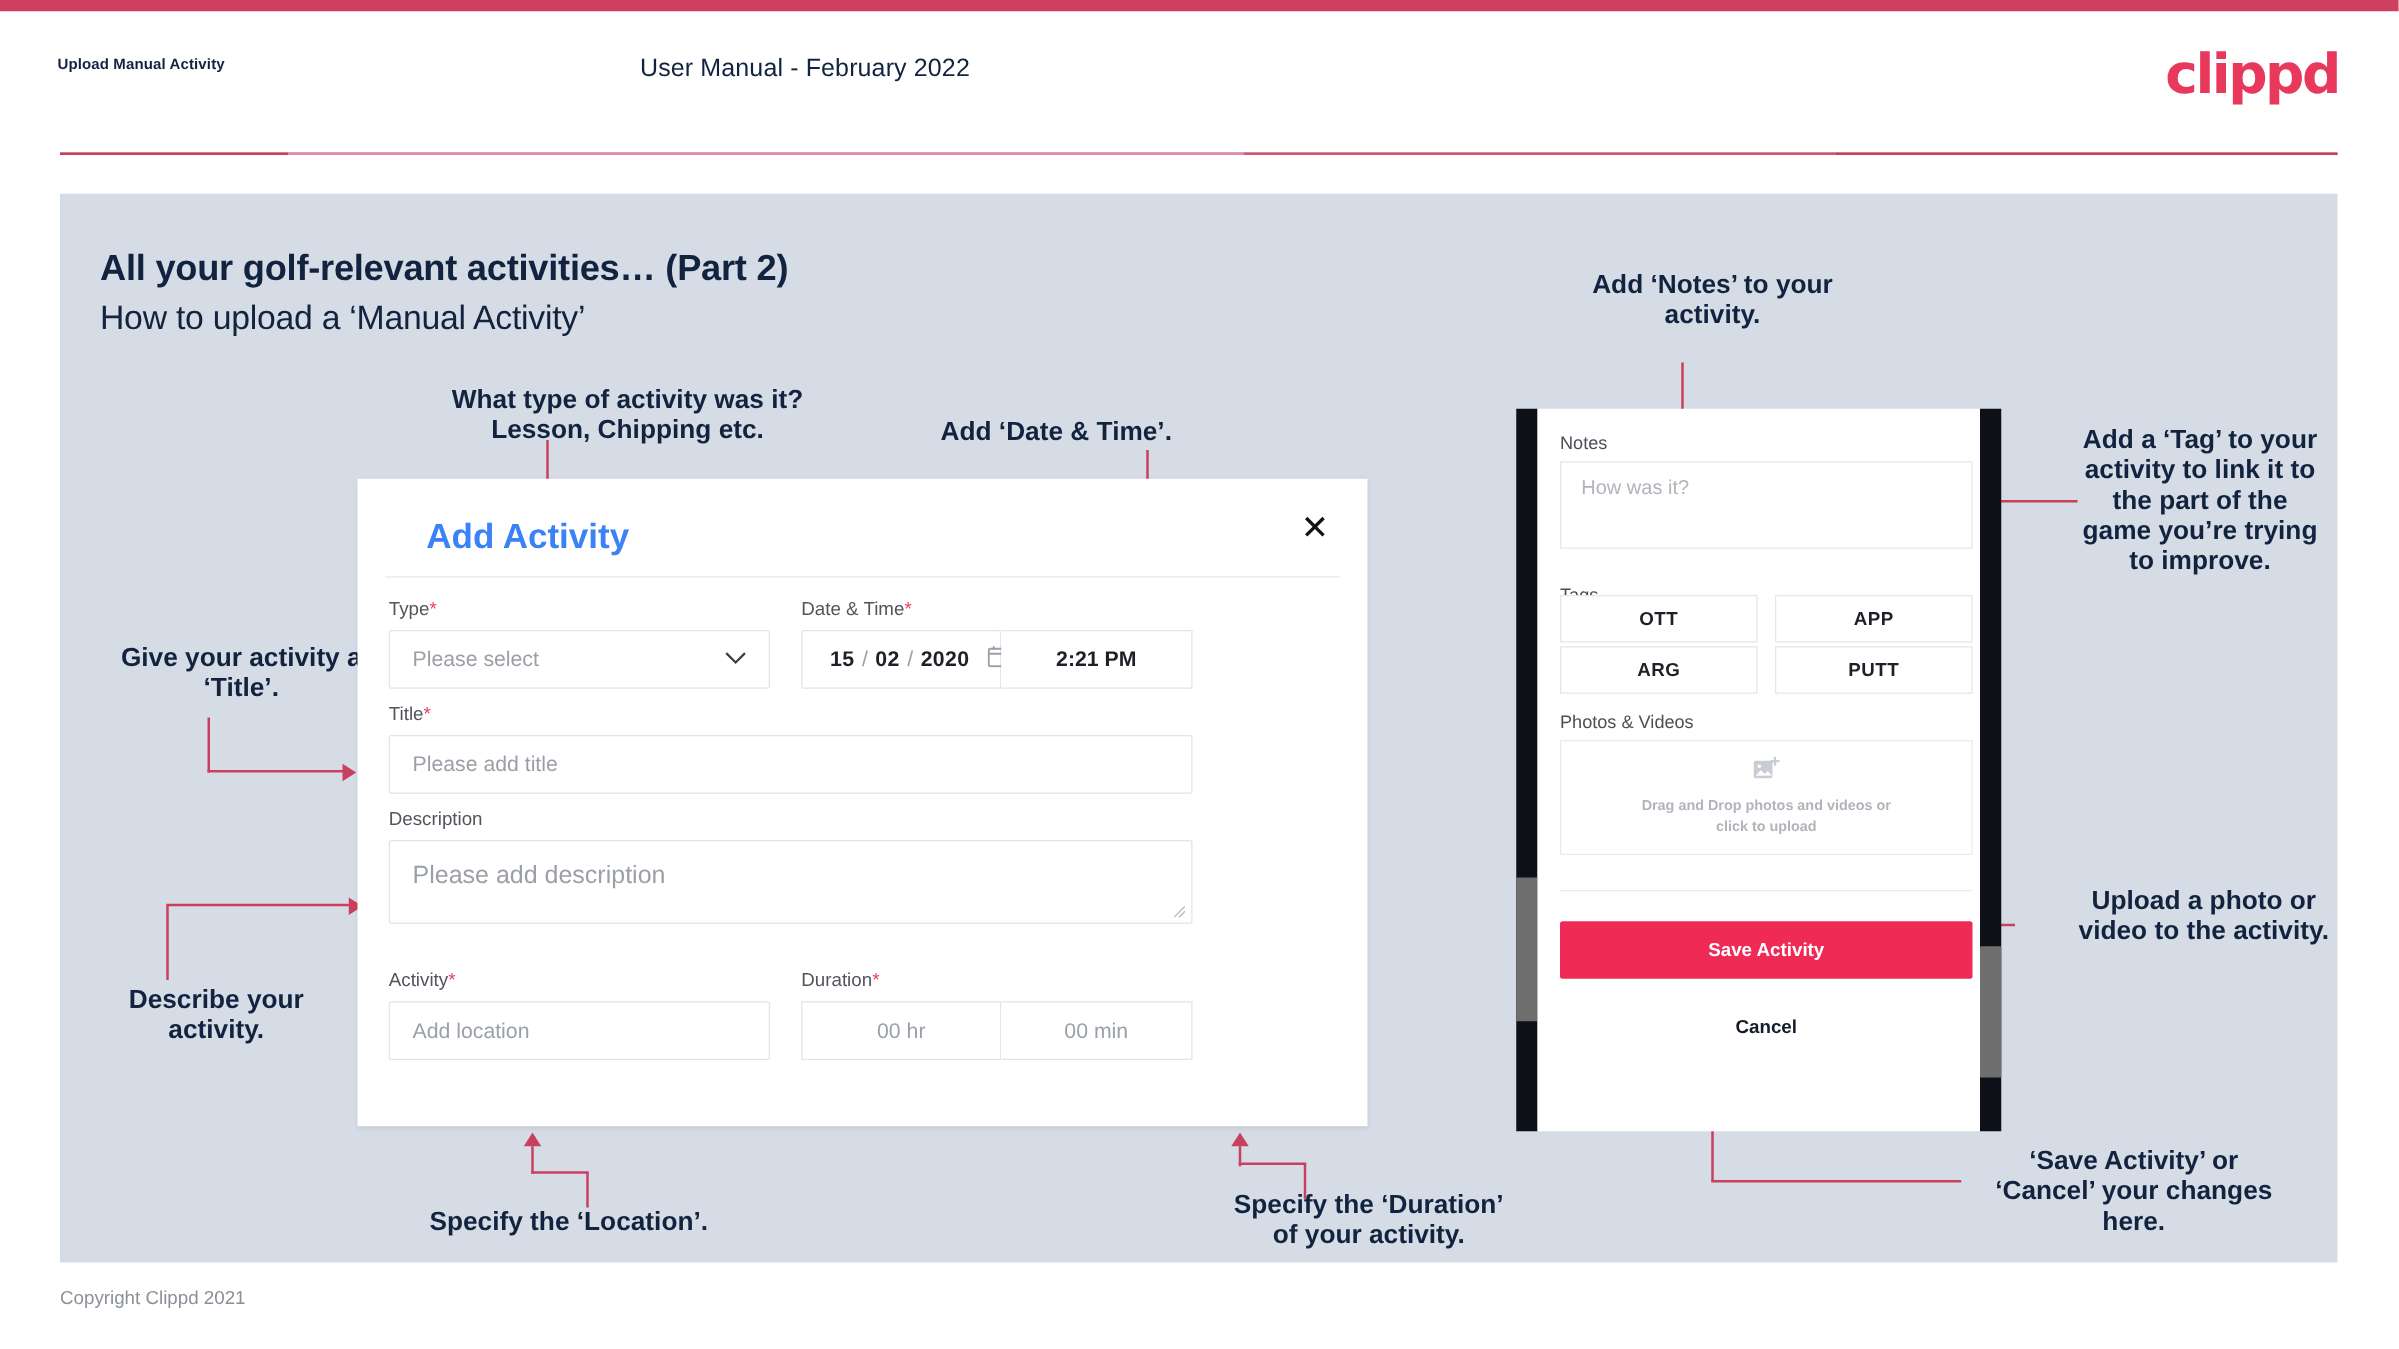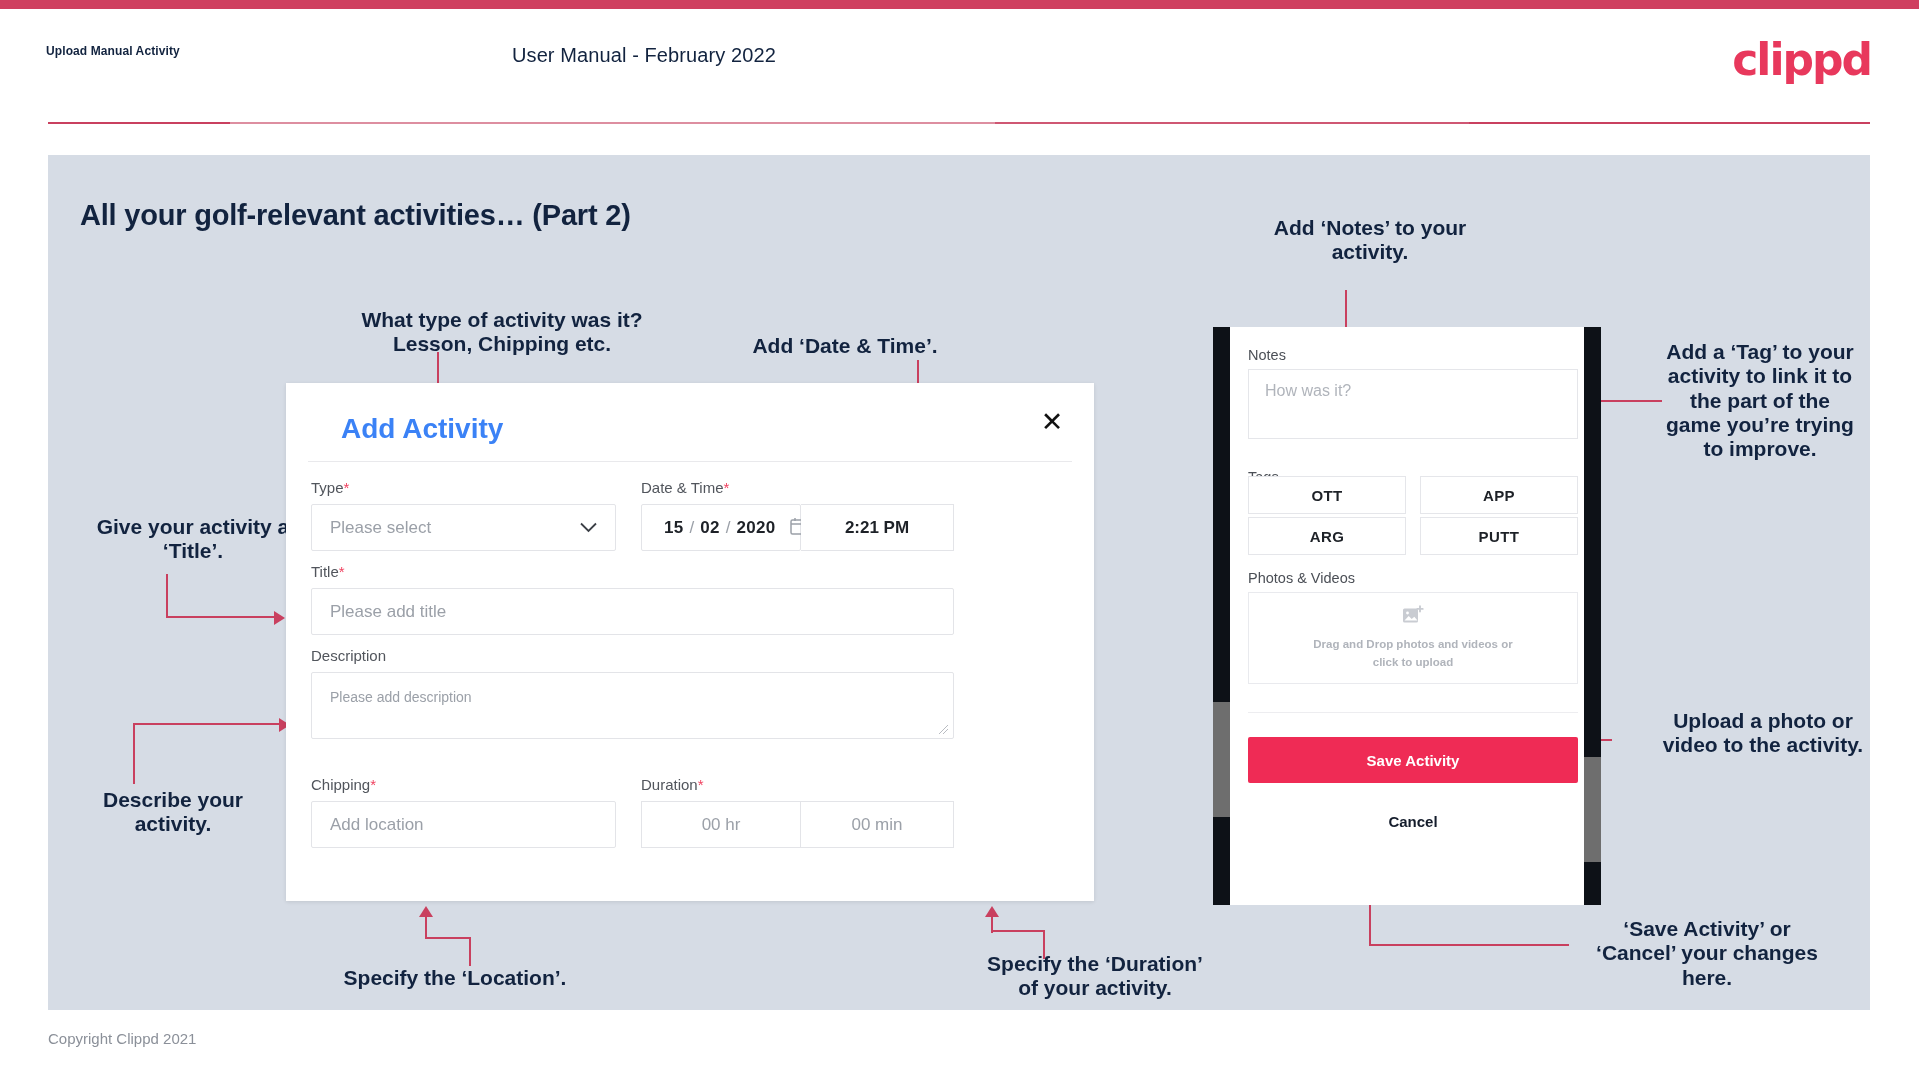--- a/index.html
+++ b/index.html
@@ -117,21 +117,21 @@
   .date-val { font-size: 17px; color: #1d2127; font-weight: 600; padding-left: 22px; letter-spacing:.3px;}
   .date-sep { font-size: 17px; color: #9ba0a8; padding: 0 6px; }
   .cal-ico { margin-left: 14px; color:#8e939b; }
   .time-cell {
     position: absolute; border: 1px solid #e3e4e8; border-left: none; background:#fff;
     display:flex; align-items:center; justify-content:center;
     font-size: 17px; color:#1d2127; font-weight: 600;
   }
   .ta {
     position: absolute; border: 1px solid #e3e4e8; background:#fff;
-    font-size: 14px; color:#9ba0a8; padding: 16px 0 0 18px; border-radius:2px;
+    font-size: 20px; color:#9ba0a8; padding: 16px 0 0 18px; border-radius:2px;
   }
   .resize-grip{
     position:absolute; right:4px; bottom:3px; width:10px; height:10px;
     color:#b9bcc2; font-size:11px; line-height:10px;
   }
   .dur-cell{
     position:absolute; border:1px solid #e3e4e8; background:#fff;
     display:flex; align-items:center; justify-content:center;
     font-size:17px; color:#9ba0a8;
   }
@@ -188,20 +188,21 @@
   <div class="top-bar"></div>
 
   <div class="hdr-left">Upload Manual Activity</div>
   <div class="hdr-center">User Manual - February 2022</div>
   <div class="logo">clippd</div>
   <div class="hdr-rule"></div>
 
   <div class="stage"></div>
 
   <div class="deck-title">All your golf-relevant activities… (Part 2)</div>
+  <div class="deck-sub">How to upload a ‘Manual Activity’</div>
 
   <div class="anno" style="left:352px; top:308px; width:300px;">What type of activity was it?
 Lesson, Chipping etc.</div>
   <div class="ln v" style="left:437px; top:352px; height:74px;"></div>
   <div class="ln h" style="left:437px; top:426px; width:78px;"></div>
   <div class="ln v" style="left:514px; top:426px; height:46px;"></div>
   <div class="arrow down" style="left:508px; top:470px;"></div>
 
   <div class="anno" style="left:700px; top:334px; width:290px;">Add ‘Date &amp; Time’.</div>
   <div class="ln v" style="left:917px; top:360px; height:62px;"></div>
@@ -316,21 +317,21 @@
     <div class="ta" style="left:25px; top:289px; width:643px; height:67px;">
       <span>Please add description</span>
       <span class="resize-grip">
         <svg width="9" height="9" viewBox="0 0 9 9">
             <path d="M9 0L0 9M9 4L4 9" stroke="#b9bcc2" stroke-width="1"></path>
           </svg>
       </span>
     </div>
 
     <div class="fld-label" style="left:25px; top:393px;">
-      <span>Chipping</span><span class="req">*</span>
+      <span>Activity</span><span class="req">*</span>
     </div>
     <div class="ctl" style="left:25px; top:418px; width:305px; height:47px;">
       <span class="ph">Add location</span>
     </div>
 
     <div class="fld-label" style="left:355px; top:393px;">
       <span>Duration</span><span class="req">*</span>
     </div>
     <div class="dur-cell" style="left:355px; top:418px; width:160px; height:47px;">00 hr</div>
     <div class="dur-cell" style="left:515px; top:418px; width:153px; height:47px; border-left:none;">00 min</div>

